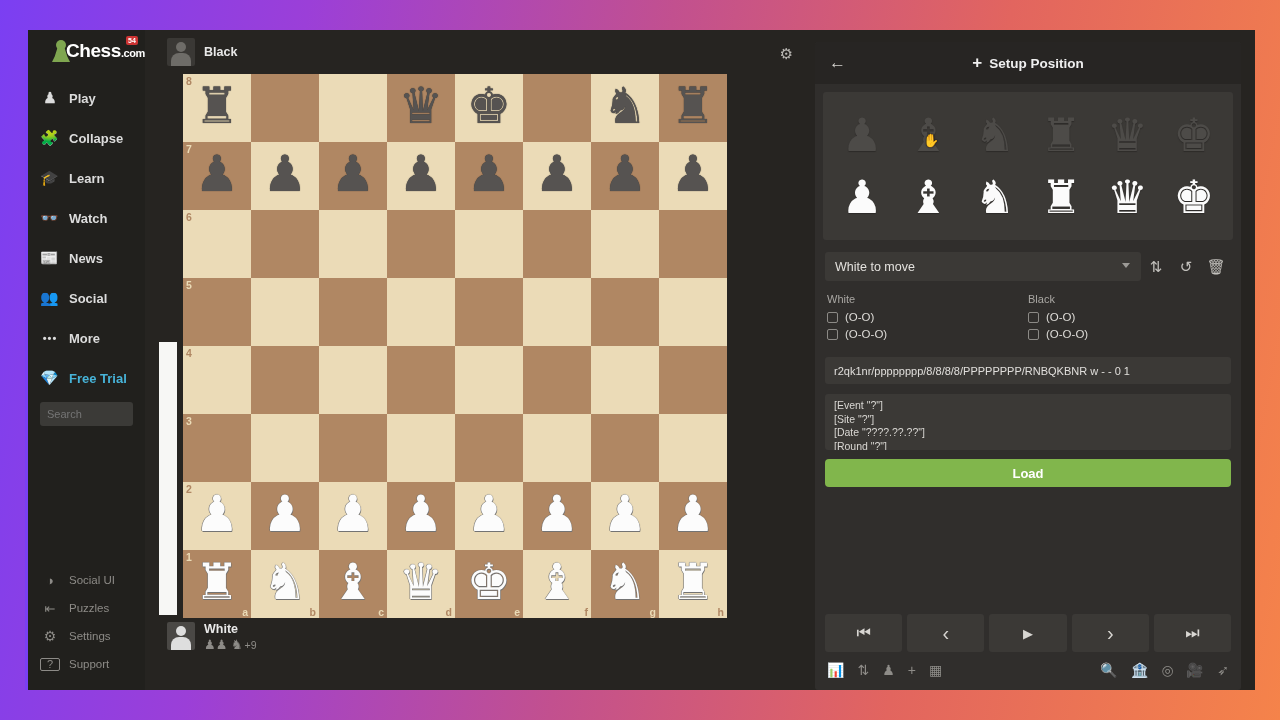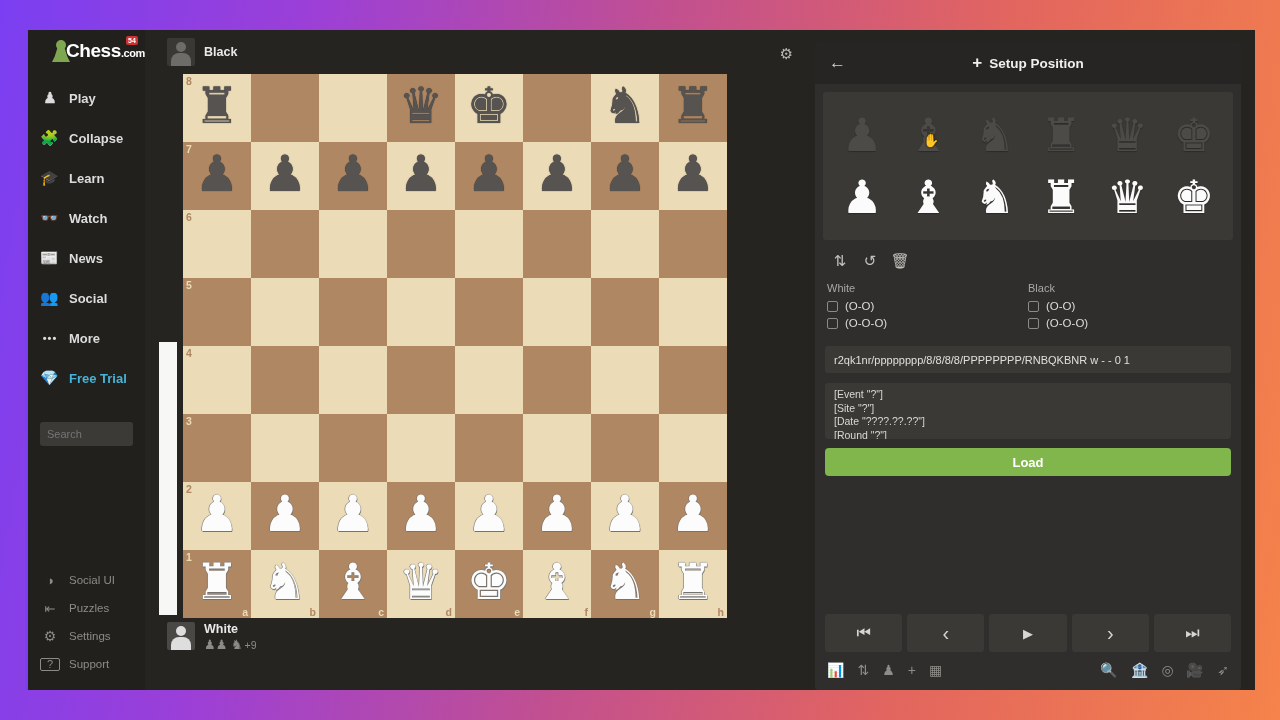--- a/index.html
+++ b/index.html
@@ -36,21 +36,21 @@
   }
 
   .nav { display:flex; flex-direction:column; padding-top: 4px; }
   .nav-item {
     display:flex; align-items:center; gap:9px; height:40px; padding-left:12px;
     color:#dcdcdc; font-size:13px; font-weight:bold; cursor:pointer;
   }
   .nav-item.trial { color:#47b3d8; }
   .nav-ico { width:20px; height:20px; display:flex; align-items:center; justify-content:center; font-size:15px; flex:0 0 20px;}
 
-  .search-wrap { margin: 24px 12px 0 12px; }
+  .search-wrap { margin: 4px 12px 0 12px; }
   .search-box {
     width:100%; height:24px; background:#3b3a37; border:none; border-radius:3px;
     color:#9a9a96; font-size:11px; padding:0 7px; font-family:"Liberation Sans", sans-serif;
   }
   .sidebar-bottom { margin-top:auto; padding-bottom: 12px; }
   .sb-item {
     display:flex; align-items:center; gap:9px; height:28px; padding-left:12px;
     color:#8d8b87; font-size:11.5px; cursor:pointer;
   }
 
@@ -429,20 +429,24 @@
           <span class="tray-piece b">♚</span>
           <span class="tray-piece w">♟</span>
           <span class="tray-piece w">♝</span>
           <span class="tray-piece w">♞</span>
           <span class="tray-piece w">♜</span>
           <span class="tray-piece w">♛</span>
           <span class="tray-piece w">♚</span>
         </div>
 
       <div class="move-row">
+        <div class="select-box">
+          <span>White to move</span>
+          <span class="select-caret"></span>
+        </div>
         <span class="mini-ico">⇅</span>
         <span class="mini-ico">↺</span>
         <span class="mini-ico">🗑</span>
       </div>
 
       <div class="castle-block">
         <div class="castle-col">
           <div class="castle-title">White</div>
           <div class="castle-row">
             <span class="cb"></span>

